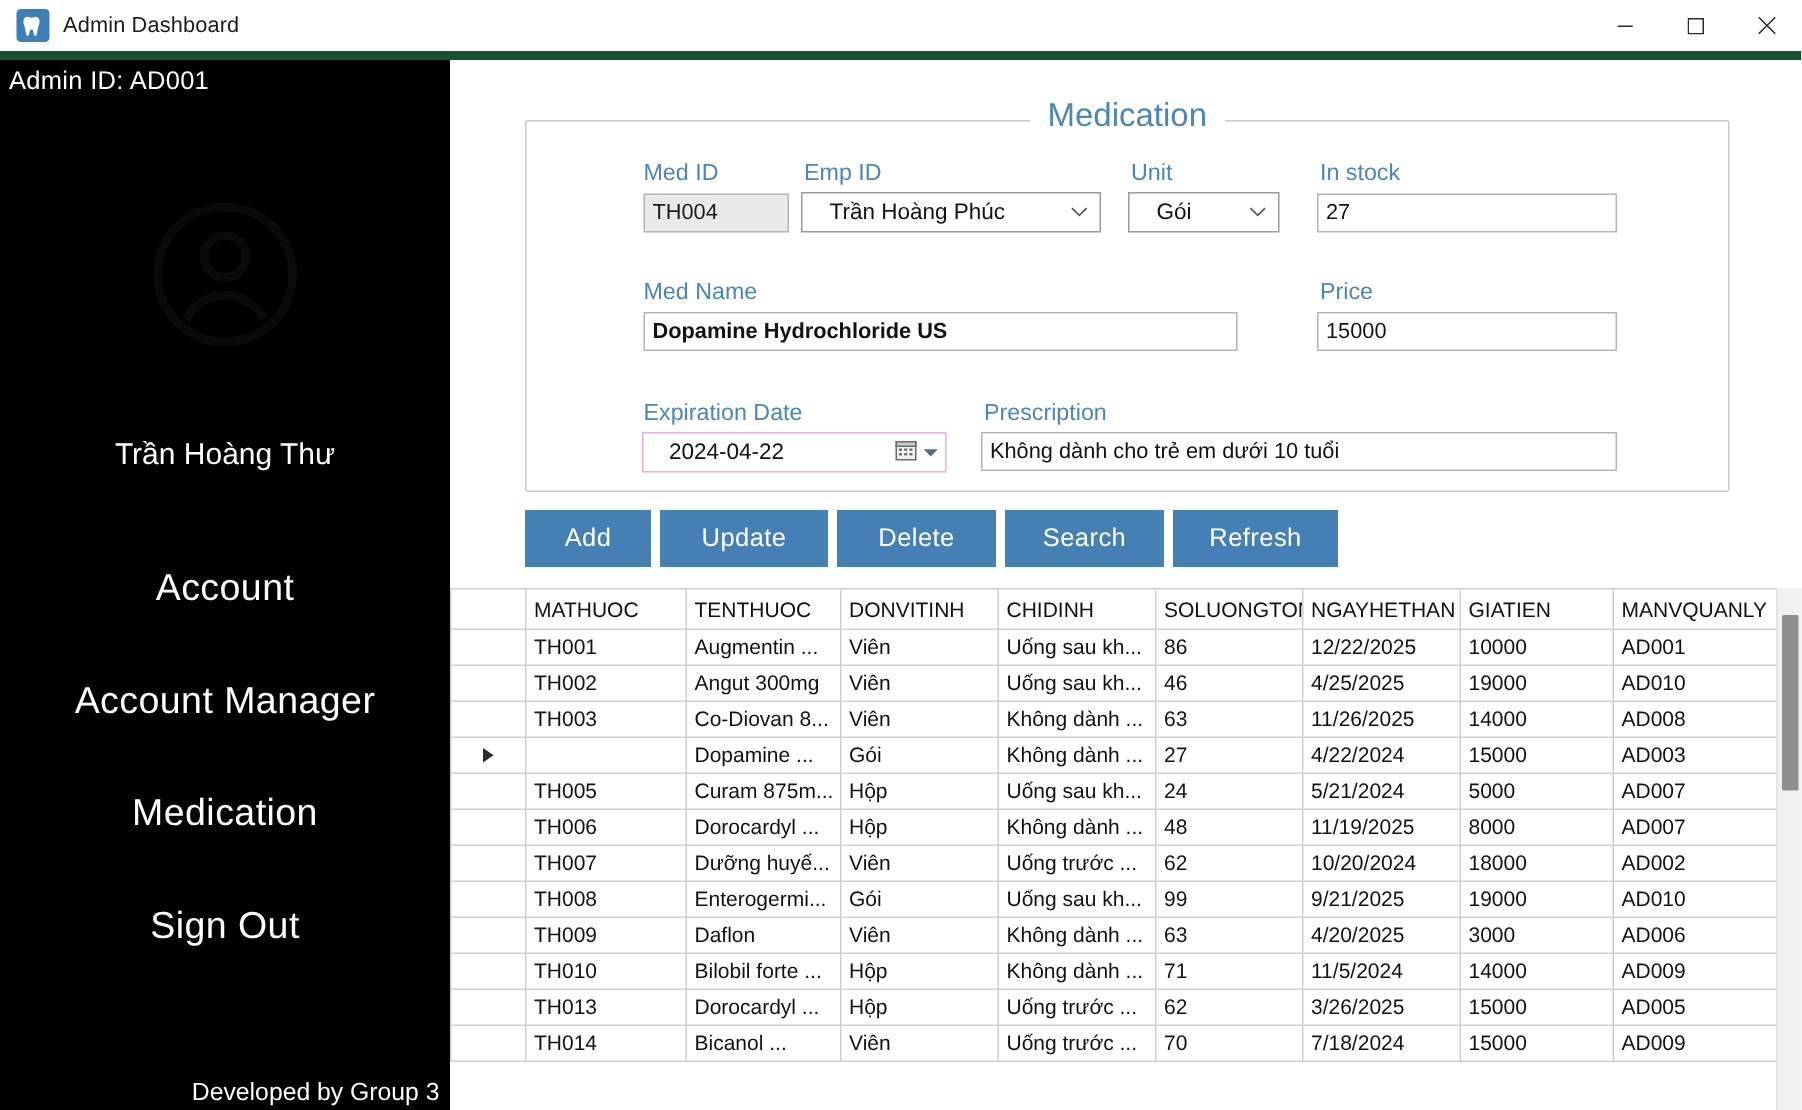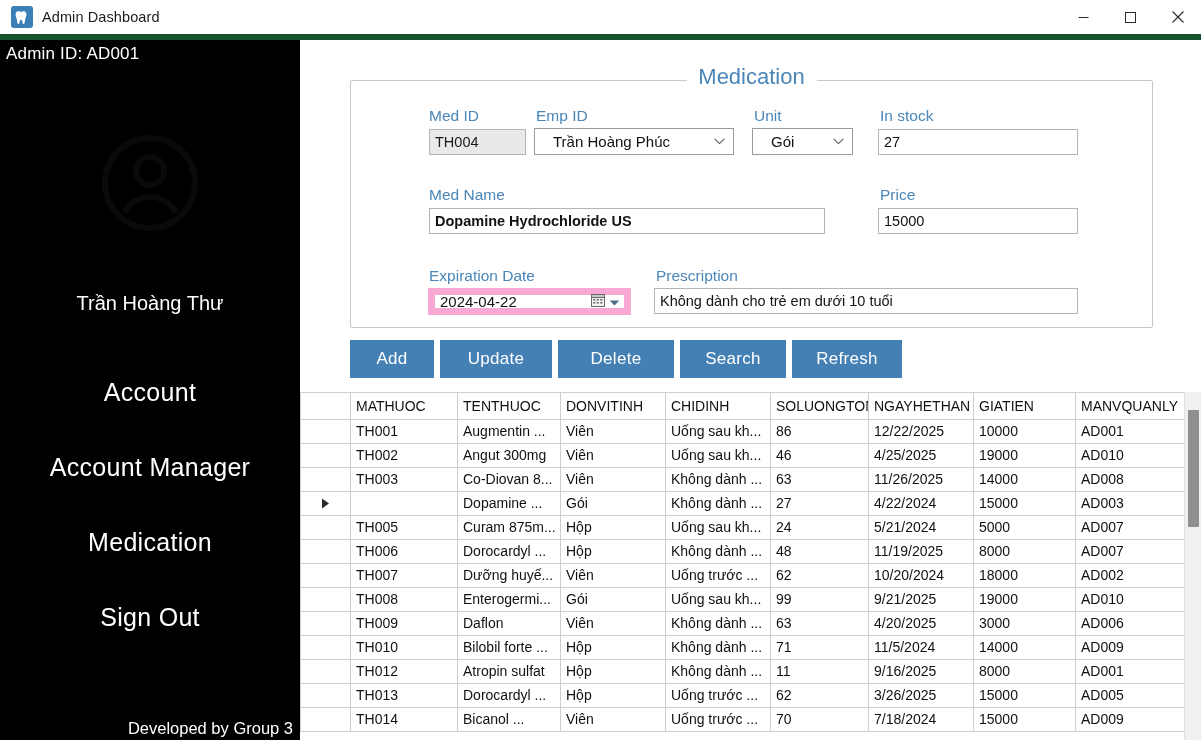--- a/index.html
+++ b/index.html
@@ -114,26 +114,26 @@
     font-size: 15px; color: #121212;
     padding-left: 18px;
     cursor: default;
   }
   .combo-caret {
     margin-left: auto; margin-right: 8px;
     display: flex; align-items: center;
   }
   .fld-date {
     position: absolute;
-    border: 7px solid #f9a8d4;
+    border: 1px solid #f9a8d4;
     background: #ffffff;
     height: 27px;
     display: flex; align-items: center;
     font-size: 15px; color: #121212;
-    padding-left: 5px;
+    padding-left: 17px;
     cursor: default;
   }
   .date-icons { margin-left: auto; margin-right: 4px; display: flex; align-items: center; gap: 3px; }
 
   
   .btnrow { position: absolute; left: 50px; top: 300px; display: flex; gap: 6px; }
   .actionbtn {
     height: 38px; background: #4580b5; border: none;
     color: #ffffff; font-size: 17px;
     font-family: "Liberation Sans", sans-serif;
@@ -325,21 +325,21 @@
         </span>
       </div>
 
       <div class="fld-label" style="left:305px; top:186px;">Prescription</div>
       <input class="fld-input" style="left: 303px; top: 207px; width: 424px;" value="Không dành cho trẻ em dưới 10 tuổi">
     </div>
 
     <div class="btnrow">
       <button class="actionbtn" style="width:84px;">Add</button>
       <button class="actionbtn" style="width:112px;">Update</button>
-      <button class="actionbtn" style="width:116px;">Delete</button>
+      <button class="actionbtn" style="width:106px;">Delete</button>
       <button class="actionbtn" style="width:106px;">Search</button>
       <button class="actionbtn" style="width:110px;">Refresh</button>
     </div>
 
     <div class="grid">
       <div class="grid-scrollport">
         <table class="dg">
           <thead>
             <tr>
               <th class="col-rh"></th>
@@ -465,31 +465,20 @@
                 <td class="col-b">Bilobil forte ...</td>
                 <td class="col-c">Hộp</td>
                 <td class="col-d">Không dành ...</td>
                 <td class="col-e">71</td>
                 <td class="col-f">11/5/2024</td>
                 <td class="col-g">14000</td>
                 <td class="col-h">AD009</td>
               </tr>
               <tr>
                 <td class="col-rh"></td>
-                <td class="col-a">TH012</td>
-                <td class="col-b">Atropin sulfat</td>
-                <td class="col-c">Hộp</td>
-                <td class="col-d">Không dành ...</td>
-                <td class="col-e">11</td>
-                <td class="col-f">9/16/2025</td>
-                <td class="col-g">8000</td>
-                <td class="col-h">AD001</td>
-              </tr>
-              <tr>
-                <td class="col-rh"></td>
                 <td class="col-a">TH013</td>
                 <td class="col-b">Dorocardyl ...</td>
                 <td class="col-c">Hộp</td>
                 <td class="col-d">Uống trước ...</td>
                 <td class="col-e">62</td>
                 <td class="col-f">3/26/2025</td>
                 <td class="col-g">15000</td>
                 <td class="col-h">AD005</td>
               </tr>
               <tr>

